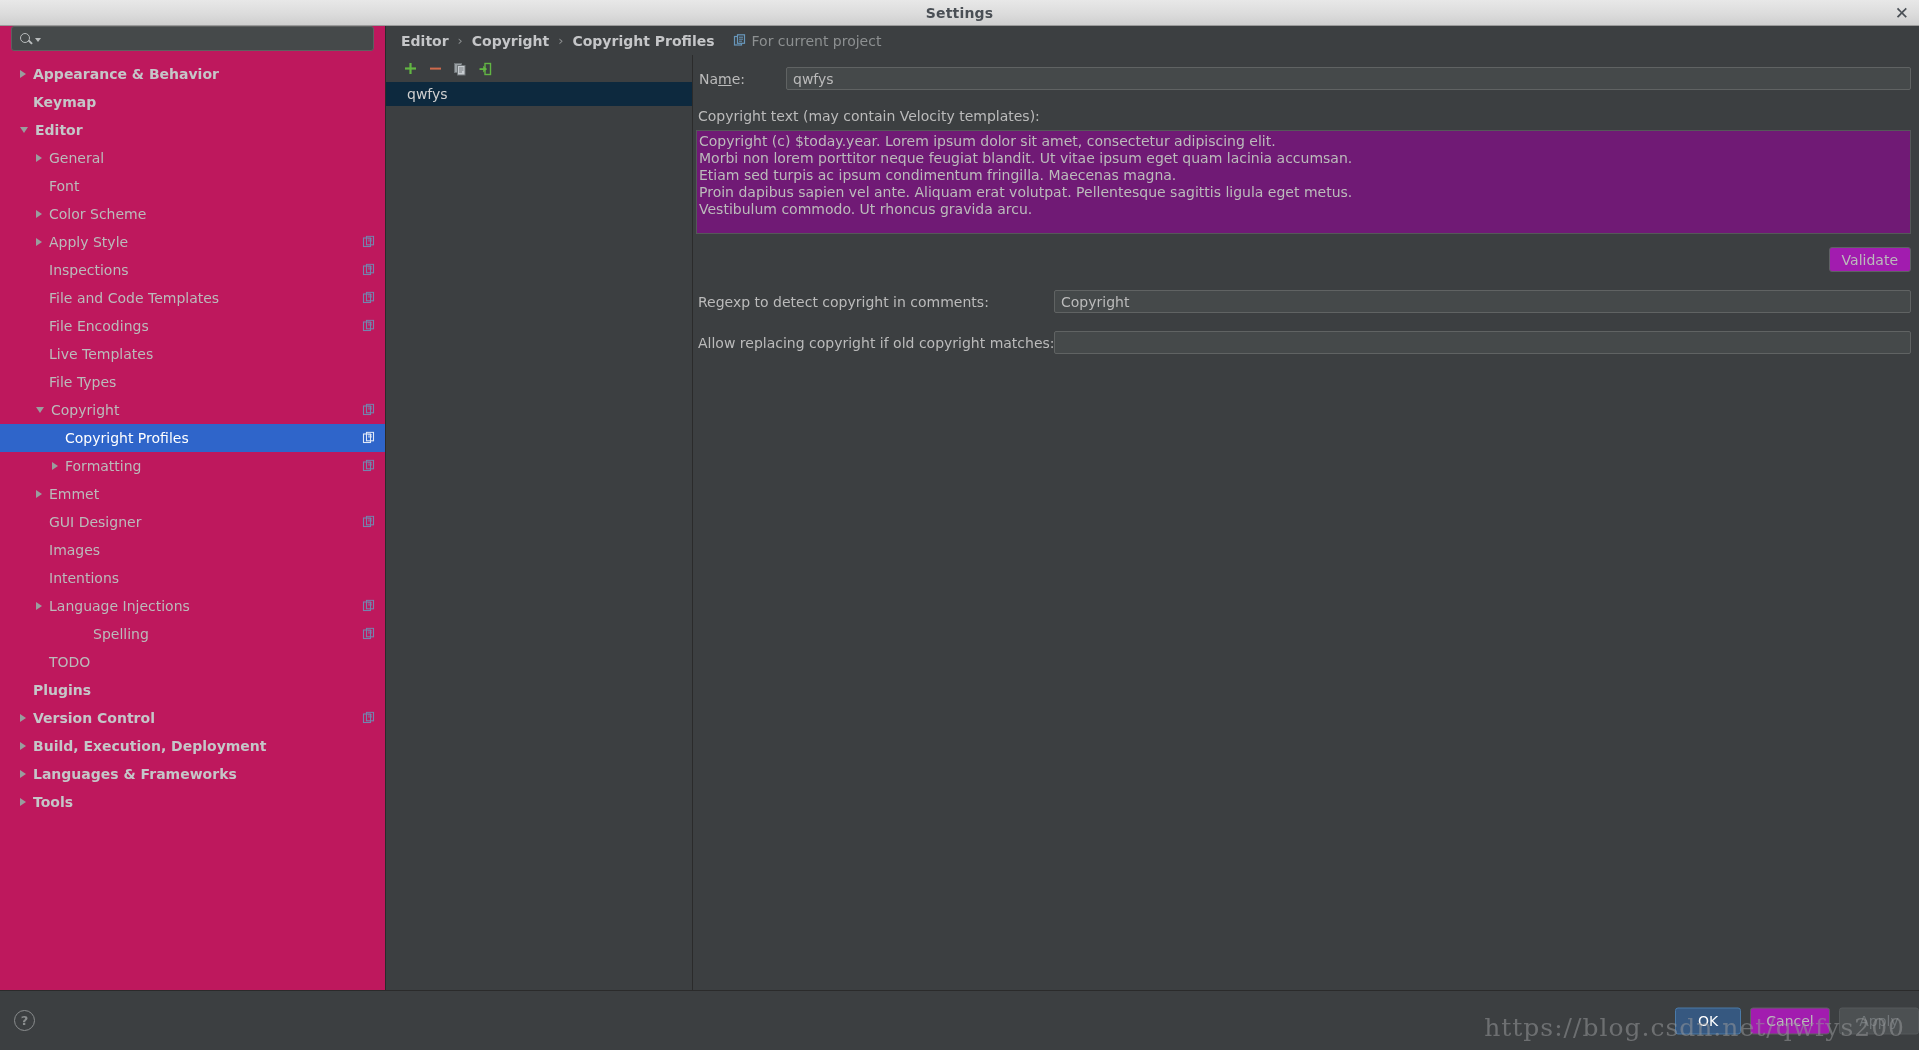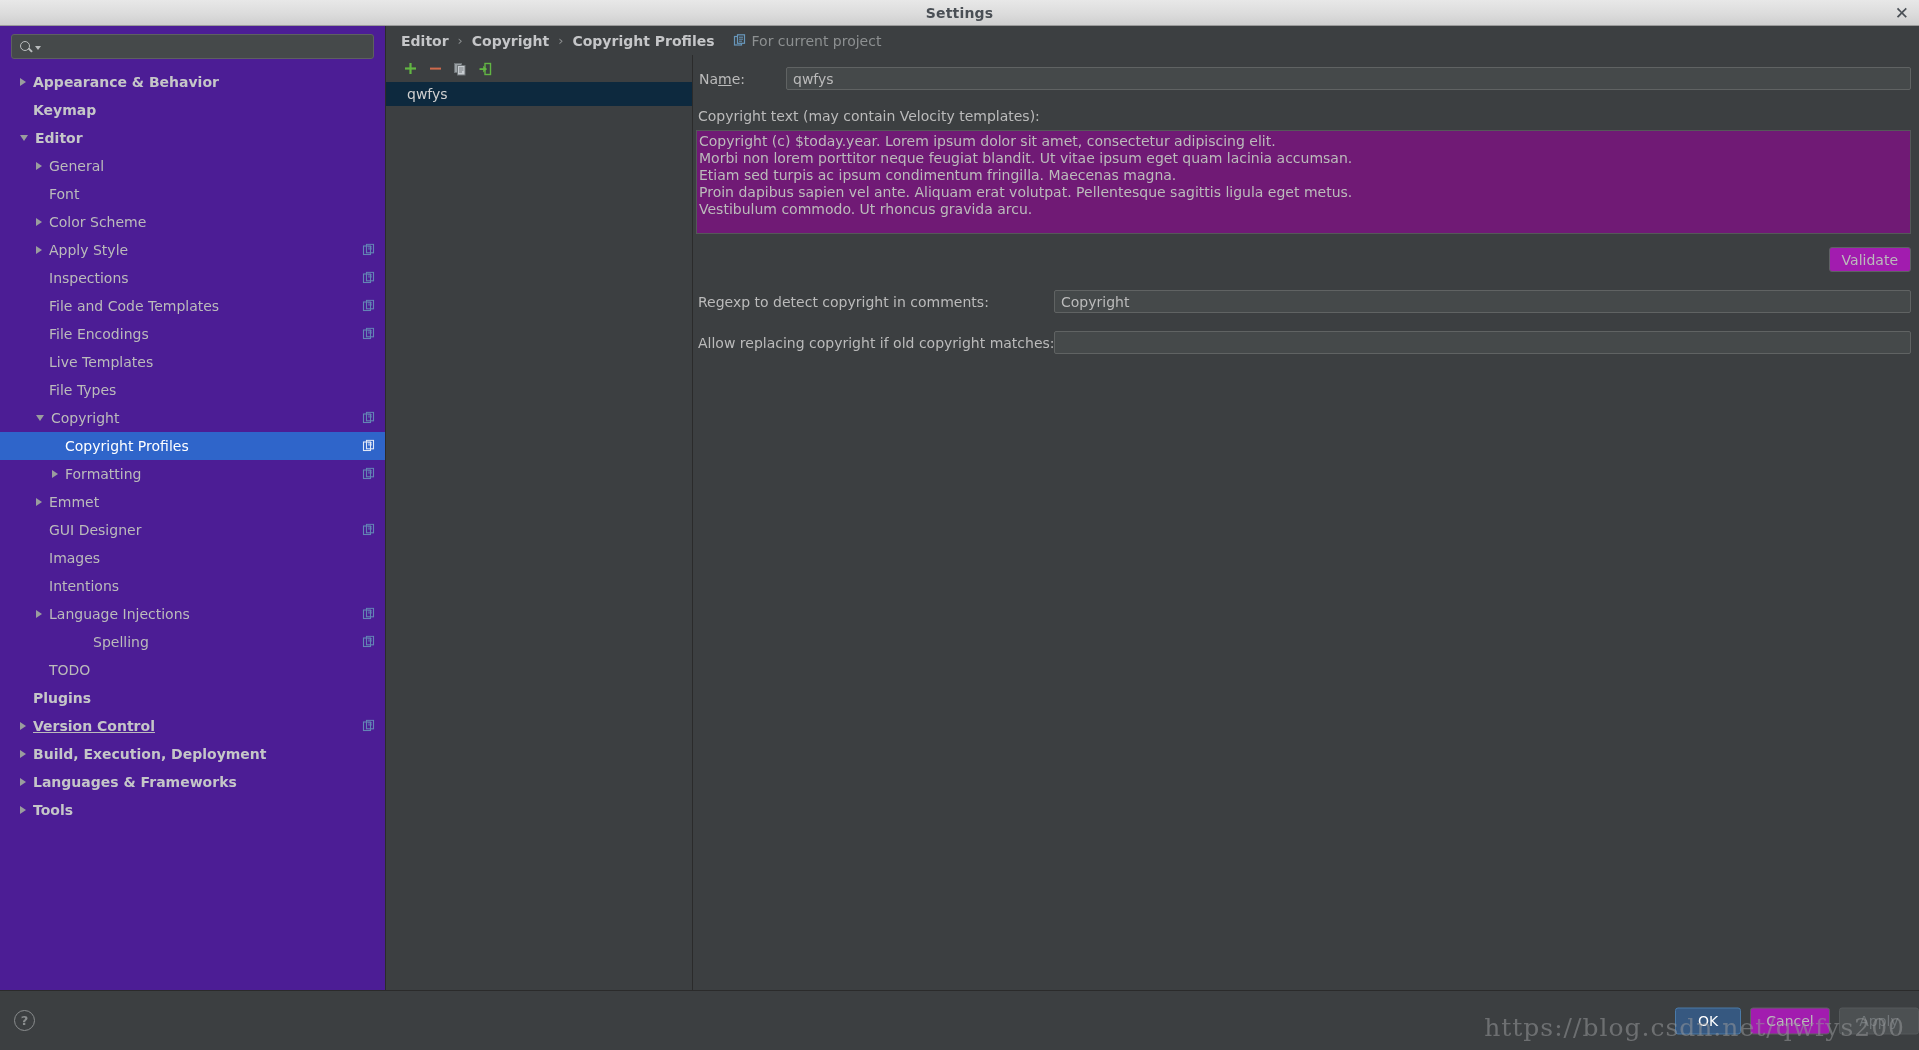--- a/index.html
+++ b/index.html
@@ -28,24 +28,23 @@
     font-size: 17px; line-height: 1; color: #4a4f55; cursor: pointer;
     font-family: "DejaVu Sans", sans-serif;
   }
 
   
   .body { flex: 1 1 auto; display: flex; min-height: 0; background: #3c3f41; }
 
   
   .sidebar {
     width: 386px; flex: 0 0 386px;
-    background: #4c1d95;
+    background: #be185d;
     border-right: 1px solid #2b2b2b;
     display: flex; flex-direction: column;
-    padding-top: 8px;
   }
   .search-wrap { padding: 0 11px 8px 11px; }
   .search-box {
     height: 25px; background: #45494a; border: 1px solid #5e6060; border-radius: 3px;
     display: flex; align-items: center; padding: 0 7px; gap: 3px;
   }
   .search-icon { width: 13px; height: 13px; position: relative; flex: 0 0 13px; }
   .search-icon::before {
     content: ""; position: absolute; left: 1px; top: 1px; width: 8px; height: 8px;
     border: 1.6px solid #b9bcbd; border-radius: 50%;
@@ -379,21 +378,21 @@
             </span>
           </div>
           <div class="tree-row" style="padding-left: 36px;">
             <span class="tree-arrow none"></span>
             <span class="tree-label">TODO</span>
           </div>
           <div class="tree-row bold" style="padding-left: 20px;">
             <span class="tree-arrow none"></span>
             <span class="tree-label">Plugins</span>
           </div>
-          <div class="tree-row bold" style="padding-left: 20px; text-decoration: underline;">
+          <div class="tree-row bold" style="padding-left: 20px;">
             <span class="tree-arrow"></span>
             <span class="tree-label">Version Control</span>
             <span class="tree-badge">
               <svg class="badge-glyph" width="13" height="13" viewBox="0 0 13 13">
                 <rect x="1.5" y="2.5" width="7" height="8.5" fill="none" stroke="#6897bb" stroke-width="1.1"></rect>
                 <rect x="4.5" y="0.8" width="7" height="8.5" fill="none" stroke="#6897bb" stroke-width="1.1"></rect>
                 <line x1="6" y1="3.4" x2="10" y2="3.4" stroke="#6897bb" stroke-width="0.9"></line>
                 <line x1="6" y1="5.4" x2="10" y2="5.4" stroke="#6897bb" stroke-width="0.9"></line>
               </svg>
             </span>

